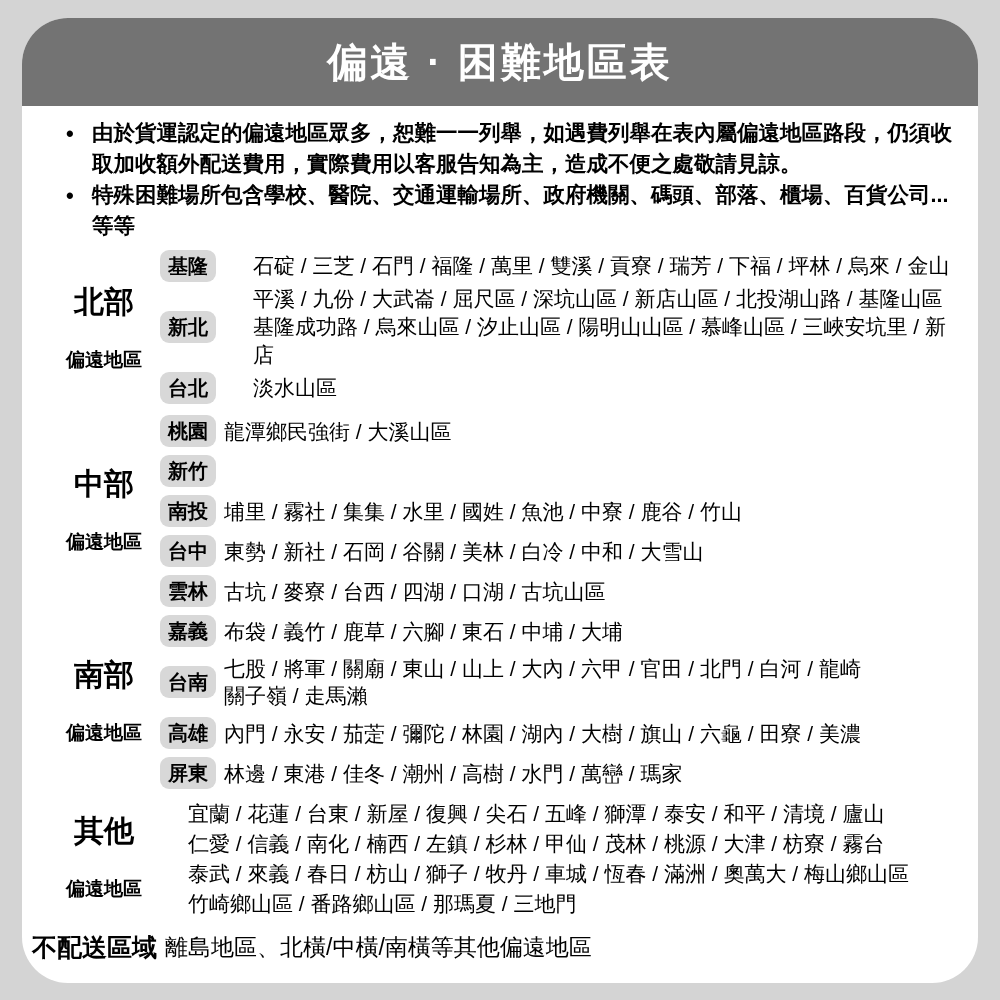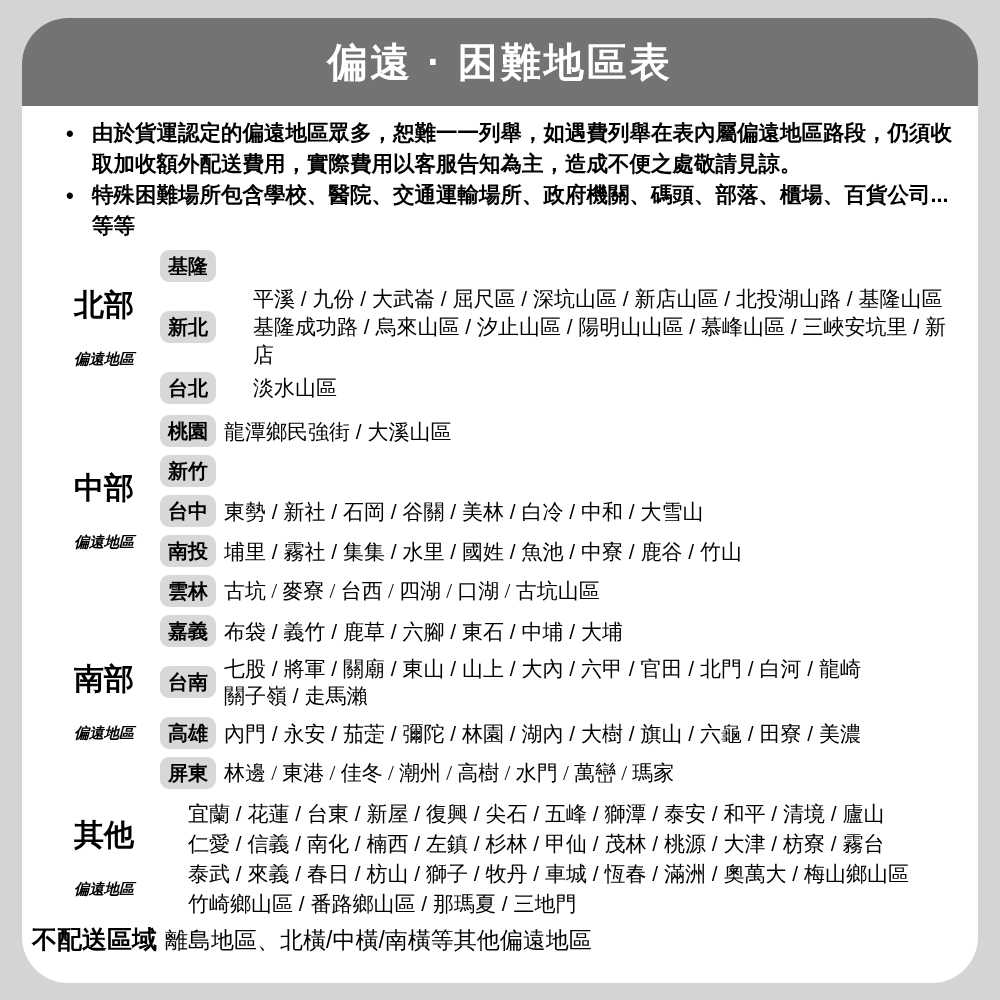--- a/index.html
+++ b/index.html
@@ -37,47 +37,47 @@
   .note-text { flex: 1; font-size: 21.5px; font-weight: bold; line-height: 31px; }
 
   
   .section { display: flex; margin-top: 8px; }
   .section-label {
     flex: 0 0 112px;
     display: flex; flex-direction: column;
     justify-content: center; align-items: center; gap: 28px;
   }
   .region-title { font-size: 30px; font-weight: bold; line-height: 34px; }
-  .region-subtitle { font-size: 15px; font-weight: bold; font-style: italic; }
+  .region-subtitle { font-size: 19px; font-weight: bold; }
   .section-content { flex: 1; }
 
   .row { display: flex; align-items: center; margin-bottom: 8px; }
-  .row:last-child { margin-bottom: 0; font-family: Liberation Serif, serif; }
+  .row:last-child { margin-bottom: 0; }
   .chip {
     flex: 0 0 56px; height: 32px;
     background: #d8d8d8;
     border-radius: 9px;
     display: flex; align-items: center; justify-content: center;
     font-size: 20px; font-weight: bold;
     margin-right: 8px;
   }
   .row-text { font-size: 21px; line-height: 27px; }
 
   
   .north .row { margin-bottom: 3px; gap: 29px; }
   .north .row-text { line-height: 28px; }
 
   
   .other-lines { padding-top: 2px; margin-left: 28px; }
   .other-line { font-size: 21px; line-height: 30px; }
 
   
   .footer {
-    display: flex; align-items: flex-end;
-    margin-top: 4px; margin-left: -16px;
+    display: flex; align-items: center;
+    margin-top: 12px; margin-left: -16px;
   }
   .footer-label { font-size: 25px; font-weight: bold; }
   .footer-text { font-size: 23px; margin-left: 8px; }
 </style>
 </head>
 <body>
 
 <div class="card">
 
   <div class="card-header">
@@ -98,20 +98,21 @@
     </div>
 
     <div class="section north">
       <div class="section-label">
         <div class="region-title">北部</div>
         <div class="region-subtitle">偏遠地區</div>
       </div>
       <div class="section-content">
         <div class="row">
           <div class="chip">基隆</div>
+          <div class="row-text">石碇 / 三芝 / 石門 / 福隆 / 萬里 / 雙溪 / 貢寮 / 瑞芳 / 下福 / 坪林 / 烏來 / 金山</div>
         </div>
         <div class="row">
           <div class="chip">新北</div>
           <div class="row-text">
             <div>平溪 / 九份 / 大武崙 / 屈尺區 / 深坑山區 / 新店山區 / 北投湖山路 / 基隆山區</div>
             <div>基隆成功路 / 烏來山區 / 汐止山區 / 陽明山山區 / 慕峰山區 / 三峽安坑里 / 新店</div>
           </div>
         </div>
         <div class="row">
           <div class="chip">台北</div>
@@ -127,26 +128,26 @@
       </div>
       <div class="section-content">
         <div class="row">
           <div class="chip">桃園</div>
           <div class="row-text">龍潭鄉民強街 / 大溪山區</div>
         </div>
         <div class="row">
           <div class="chip">新竹</div>
         </div>
         <div class="row">
+          <div class="chip">南投</div>
+          <div class="row-text">埔里 / 霧社 / 集集 / 水里 / 國姓 / 魚池 / 中寮 / 鹿谷 / 竹山</div>
+        </div>
+        <div class="row">
           <div class="chip">台中</div>
           <div class="row-text">東勢 / 新社 / 石岡 / 谷關 / 美林 / 白冷 / 中和 / 大雪山</div>
-        </div>
-        <div class="row">
-          <div class="chip">南投</div>
-          <div class="row-text">埔里 / 霧社 / 集集 / 水里 / 國姓 / 魚池 / 中寮 / 鹿谷 / 竹山</div>
         </div>
         <div class="row">
           <div class="chip">雲林</div>
           <div class="row-text">古坑 / 麥寮 / 台西 / 四湖 / 口湖 / 古坑山區</div>
         </div>
       </div>
     </div>
 
     <div class="section">
       <div class="section-label">

